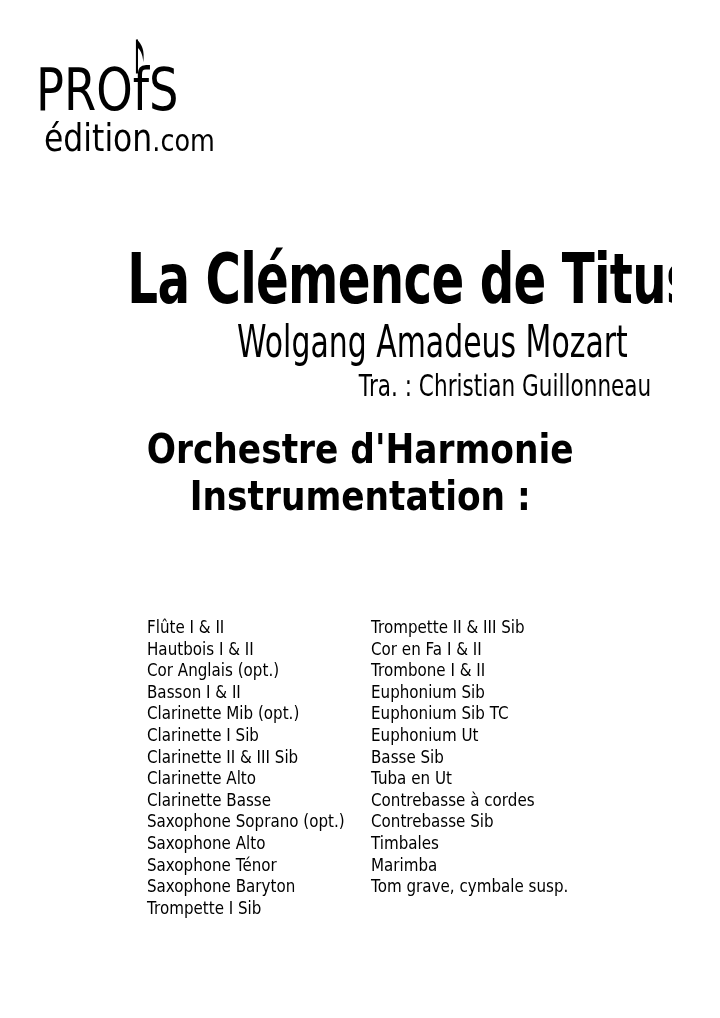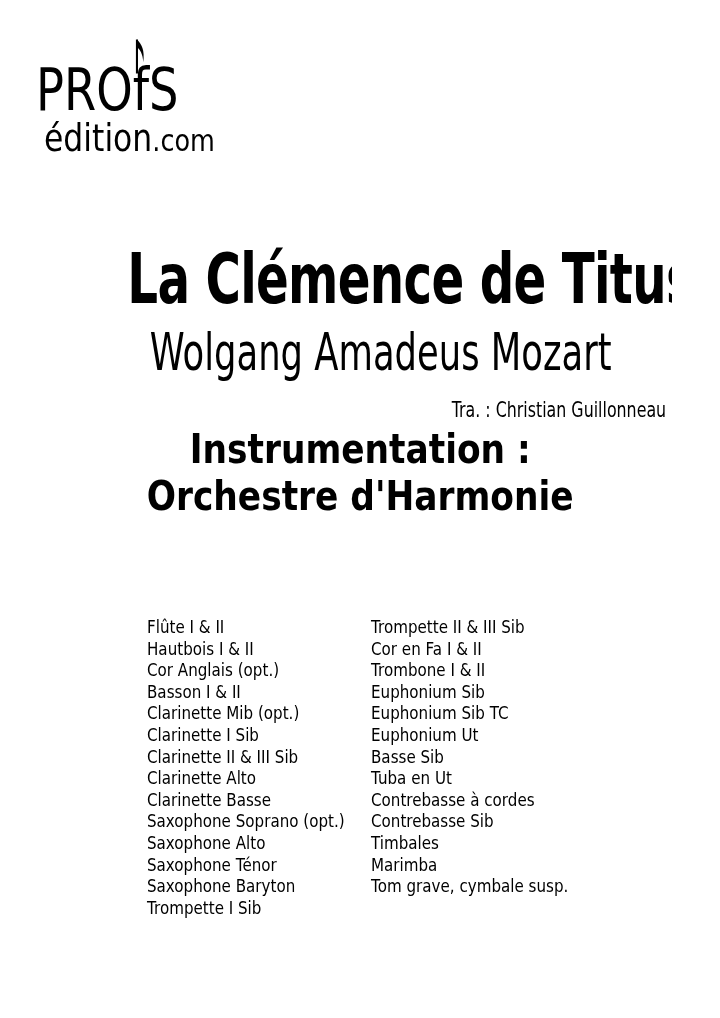--- a/index.html
+++ b/index.html
@@ -58,24 +58,24 @@
   }
   .centerline > span {
     display: inline-block;
     transform-origin: center;
     white-space: nowrap;
   }
 
   .title { top: 244px; font-size: 70px; line-height: 70px; font-weight: bold; }
   .title > span { transform: scaleX(0.69); letter-spacing: -1px; }
 
-  .composer { top: 330px; font-size: 52px; line-height: 44px; }
+  .composer { top: 320px; font-size: 44px; line-height: 44px; }
   .composer > span { transform: scaleX(0.68); }
 
-  .transcriber { top: 373px; font-size: 22px; line-height: 26px; margin-top: 24px; }
+  .transcriber { top: 373px; font-size: 30px; line-height: 26px; }
   .transcriber > span { transform: translateX(-12px) scaleX(0.72); }
 
   .instr-block { position: absolute; left: 0; top: 426px; width: 720px;
     text-align: center; font-weight: bold; font-size: 40px; line-height: 47px; }
   .instr-block .line { white-space: nowrap; }
   .instr-block .line > span {
     display: inline-block;
     transform: scaleX(0.86);
     transform-origin: center;
     white-space: nowrap;
@@ -125,24 +125,24 @@
   <div class="centerline composer">
     <span>Wolgang Amadeus Mozart</span>
   </div>
 
   <div class="centerline transcriber">
     <span>Tra. : Christian Guillonneau</span>
   </div>
 
   <div class="instr-block">
     <div class="line">
-      <span>Instrumentation :</span>
+      <span>Orchestre d'Harmonie</span>
     </div>
     <div class="line">
-      <span>Orchestre d'Harmonie</span>
+      <span>Instrumentation :</span>
     </div>
   </div>
 
 
   <div class="col col-left">
       <div class="instrument">Flûte I &amp; II</div>
       <div class="instrument">Hautbois I &amp; II</div>
       <div class="instrument">Cor Anglais (opt.)</div>
       <div class="instrument">Basson I &amp; II</div>
       <div class="instrument">Clarinette Mib (opt.)</div>

